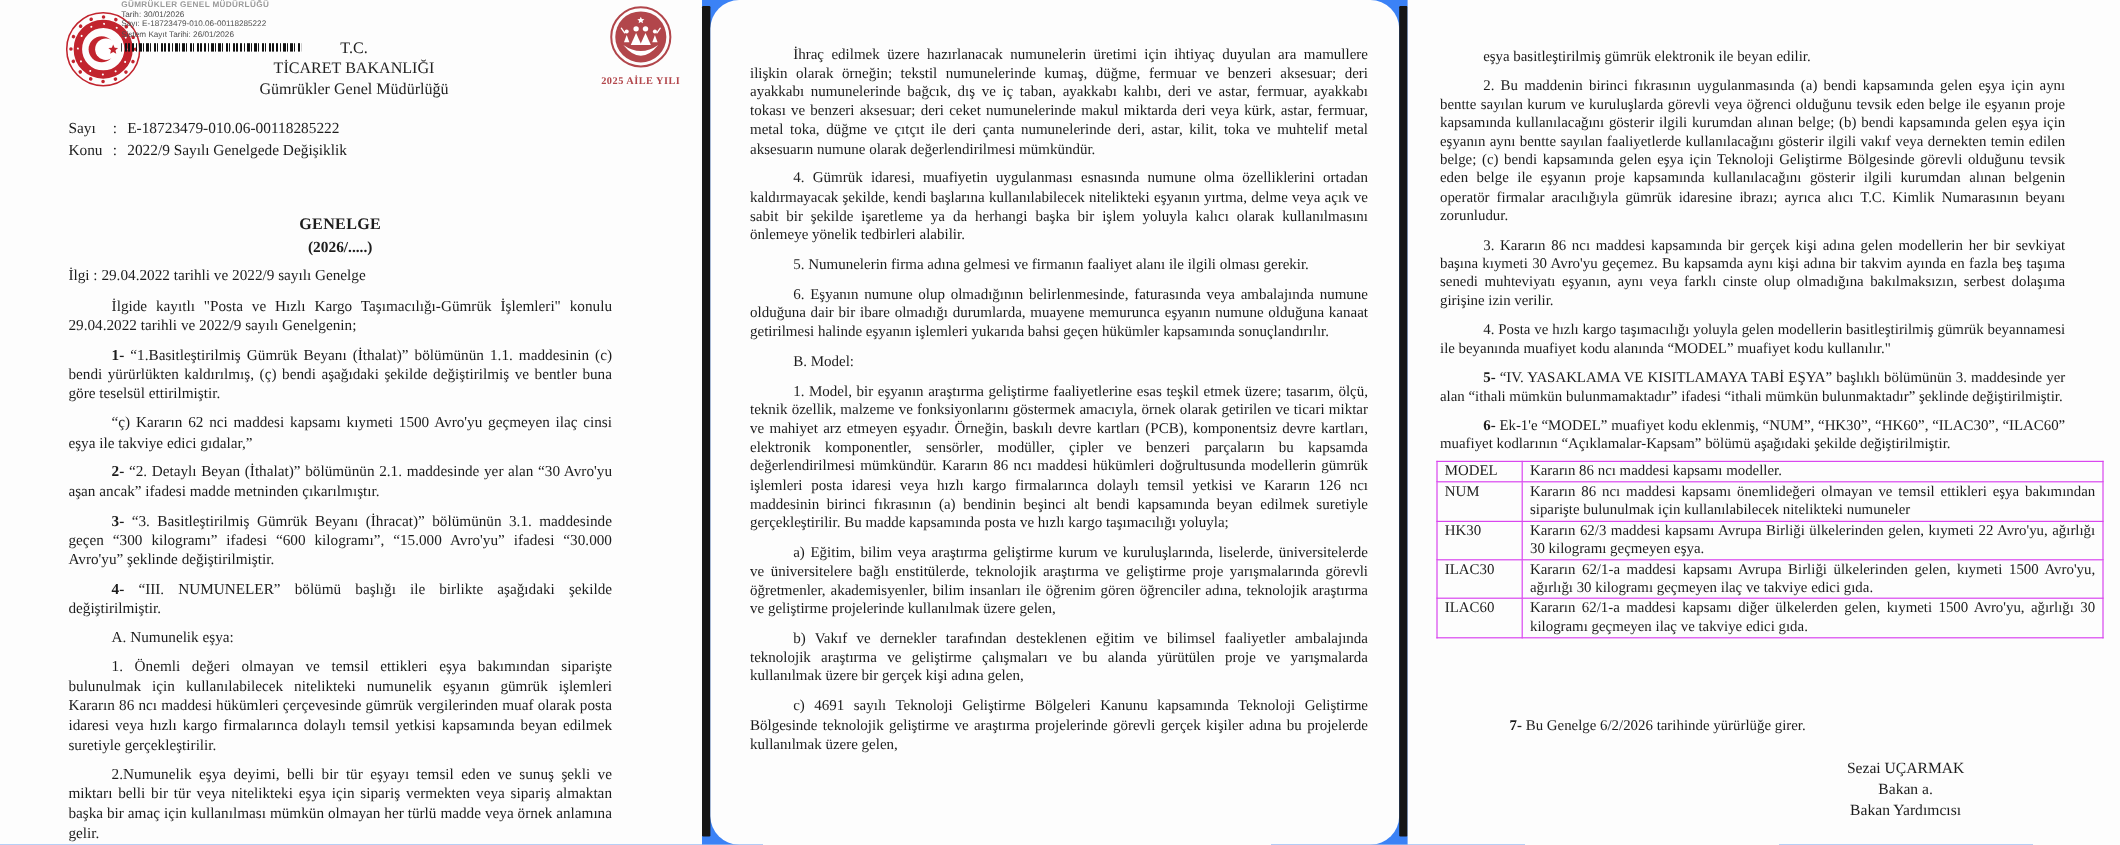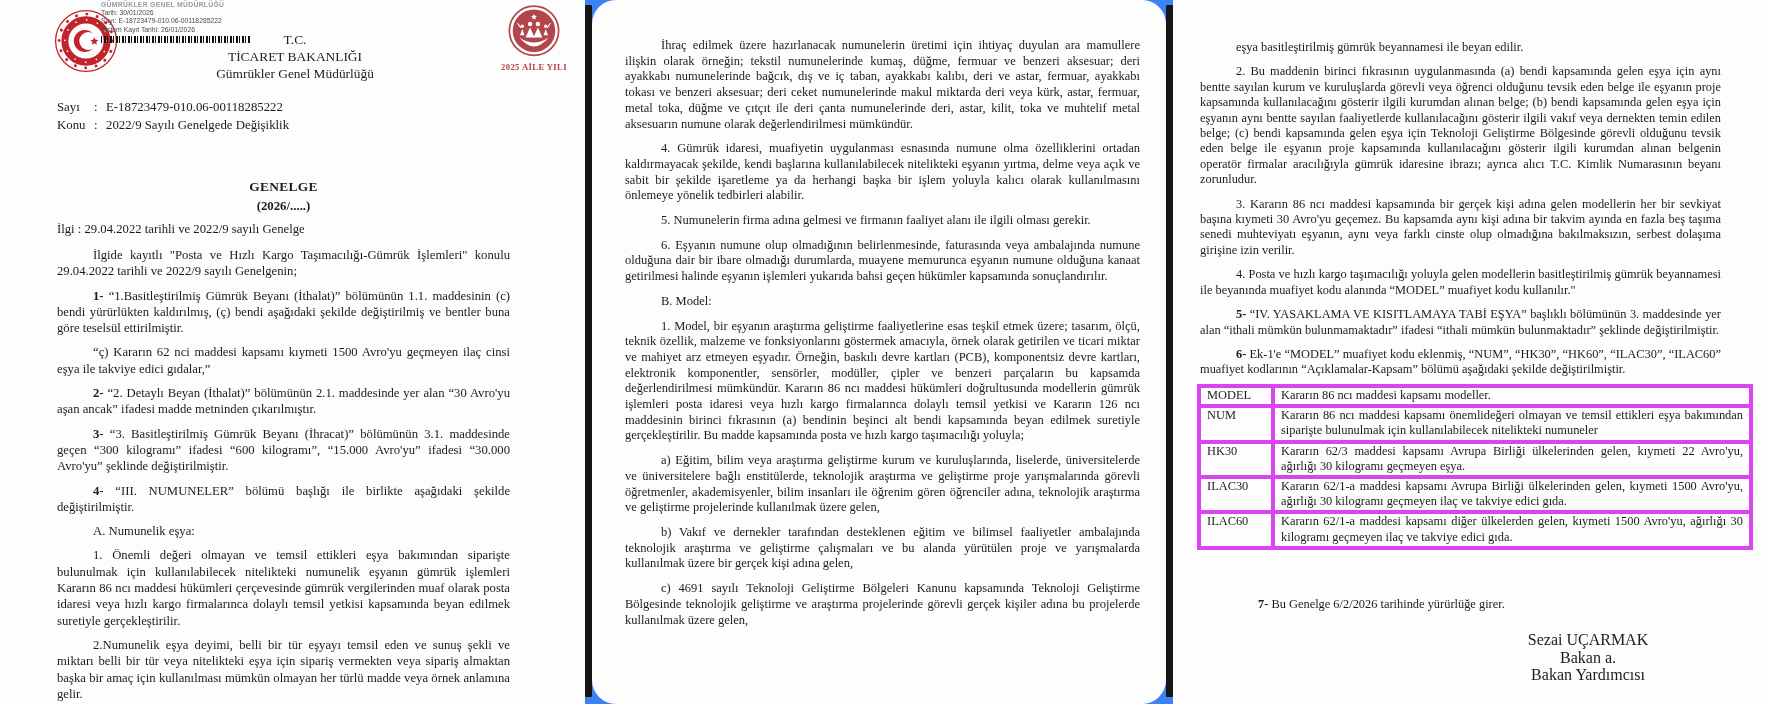--- a/index.html
+++ b/index.html
@@ -42,29 +42,29 @@
   .p2-body .para{line-height:15.7px;margin:0 0 9px;}
   .p3-body{left:27px;top:40px;width:521px;font-size:12.4px;}
   .p3-body .para{line-height:15.4px;margin:0 0 9px;}
   .para{text-indent:36px;}
   .para.bold{font-weight:bold;}
   .para .lead{font-weight:bold;}
 
   
   .exemption-table{position:absolute;left:24px;top:384px;width:556px;border-collapse:collapse;
                    font-size:12.4px;line-height:15.2px;color:#1c1c1c;}
-  .exemption-table td{border:4px solid #d946ef;padding:0 6px 1px;vertical-align:top;text-align:justify;}
+  .exemption-table td{border:1px solid #d946ef;padding:0 6px 1px;vertical-align:top;text-align:justify;}
   .exemption-table td.code{width:58px;text-align:left;white-space:nowrap;}
 
   .p3-final{position:absolute;left:27px;top:585px;width:521px;font-size:12.4px;}
   .p3-final .lead{font-weight:bold;}
   .p3-final{ text-indent:58px;}
 
   .signature{position:absolute;left:300px;top:631px;width:230px;text-align:center;
-             font-size:16px;line-height:17.6px;}
+             font-size:13px;line-height:17.6px;}
 </style>
 </head>
 <body>
 
 <div class="screen">
 
   <section class="page page1">
 
     <svg class="emblem" viewBox="0 0 100 100" aria-hidden="true">
       <circle cx="50" cy="50" r="47.5" fill="none" stroke="#c2242e" stroke-width="2"></circle>
@@ -149,21 +149,21 @@
         <p class="para"><span>a) Eğitim, bilim veya araştırma geliştirme kurum ve kuruluşlarında, liselerde, üniversitelerde ve üniversitelere bağlı enstitülerde, teknolojik araştırma ve geliştirme proje yarışmalarında görevli öğretmenler, akademisyenler, bilim insanları ile öğrenim gören öğrenciler adına, teknolojik araştırma ve geliştirme projelerinde kullanılmak üzere gelen,</span></p>
         <p class="para"><span>b) Vakıf ve dernekler tarafından desteklenen eğitim ve bilimsel faaliyetler ambalajında teknolojik araştırma ve geliştirme çalışmaları ve bu alanda yürütülen proje ve yarışmalarda kullanılmak üzere bir gerçek kişi adına gelen,</span></p>
         <p class="para"><span>c) 4691 sayılı Teknoloji Geliştirme Bölgeleri Kanunu kapsamında Teknoloji Geliştirme Bölgesinde teknolojik geliştirme ve araştırma projelerinde görevli gerçek kişiler adına bu projelerde kullanılmak üzere gelen,</span></p>
       </div>
   </section>
 
   <div class="page-sep sep2"></div>
 
   <section class="page page3">
     <div class="body-col p3-body" id="p3-body">
-        <p class="para"><span>eşya basitleştirilmiş gümrük beyannamesi ile beyan edilir.</span></p>
+        <p class="para"><span>eşya basitleştirilmiş gümrük elektronik ile beyan edilir.</span></p>
         <p class="para"><span>2. Bu maddenin birinci fıkrasının uygulanmasında (a) bendi kapsamında gelen eşya için aynı bentte sayılan kurum ve kuruluşlarda görevli veya öğrenci olduğunu tevsik eden belge ile eşyanın proje kapsamında kullanılacağını gösterir ilgili kurumdan alınan belge; (b) bendi kapsamında gelen eşya için eşyanın aynı bentte sayılan faaliyetlerde kullanılacağını gösterir ilgili vakıf veya dernekten temin edilen belge; (c) bendi kapsamında gelen eşya için Teknoloji Geliştirme Bölgesinde görevli olduğunu tevsik eden belge ile eşyanın proje kapsamında kullanılacağını gösterir ilgili kurumdan alınan belgenin operatör firmalar aracılığıyla gümrük idaresine ibrazı; ayrıca alıcı T.C. Kimlik Numarasının beyanı zorunludur.</span></p>
         <p class="para"><span>3. Kararın 86 ncı maddesi kapsamında bir gerçek kişi adına gelen modellerin her bir sevkiyat başına kıymeti 30 Avro'yu geçemez. Bu kapsamda aynı kişi adına bir takvim ayında en fazla beş taşıma senedi muhteviyatı eşyanın, aynı veya farklı cinste olup olmadığına bakılmaksızın, serbest dolaşıma girişine izin verilir.</span></p>
         <p class="para"><span>4. Posta ve hızlı kargo taşımacılığı yoluyla gelen modellerin basitleştirilmiş gümrük beyannamesi ile beyanında muafiyet kodu alanında “MODEL” muafiyet kodu kullanılır."</span></p>
         <p class="para"><b class="lead">5-</b> <span>“IV. YASAKLAMA VE KISITLAMAYA TABİ EŞYA” başlıklı bölümünün 3. maddesinde yer alan “ithali mümkün bulunmamaktadır” ifadesi “ithali mümkün bulunmaktadır” şeklinde değiştirilmiştir.</span></p>
         <p class="para"><b class="lead">6-</b> <span>Ek-1'e “MODEL” muafiyet kodu eklenmiş, “NUM”, “HK30”, “HK60”, “ILAC30”, “ILAC60” muafiyet kodlarının “Açıklamalar-Kapsam” bölümü aşağıdaki şekilde değiştirilmiştir.</span></p>
       </div>
 
     <table class="exemption-table">
       <tbody id="exemption-tbody">
           <tr>

